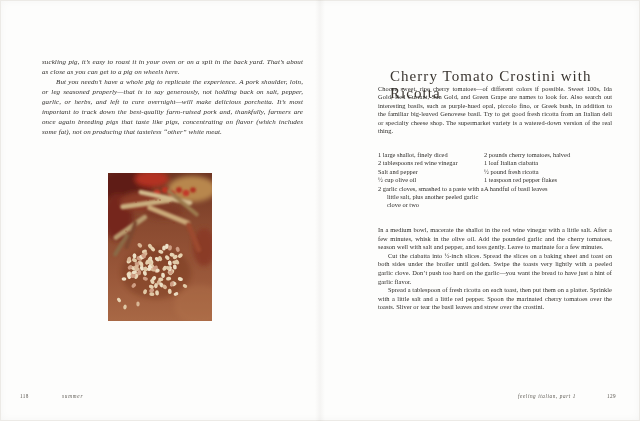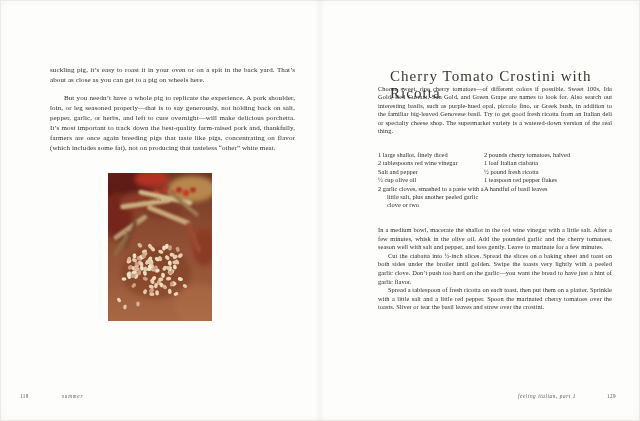--- a/index.html
+++ b/index.html
@@ -7,21 +7,21 @@
     position:relative;width:640px;height:421px;background:#fdfdfc;
     font-family:"Liberation Serif","DejaVu Serif",serif;color:#2e2c29;
     box-shadow:inset 0 0 0 1px #eceae6, inset 0 0 10px rgba(0,0,0,0.04);
     overflow:hidden;
   }
   .gutter{position:absolute;left:315px;top:0;width:10px;height:421px;
     background:linear-gradient(90deg,rgba(0,0,0,0) 0%,rgba(90,80,70,0.05) 50%,rgba(0,0,0,0) 100%);}
   
   .left-body{position:absolute;left:42px;top:57px;width:261px;
     font-size:7px;line-height:10px;text-align:justify;letter-spacing:.1px;}
-  .left-body p{margin:8px;}
+  .left-body p{margin:0;font-style:italic;}
   .left-body p.indented{text-indent:14px;}
   .photo{position:absolute;left:108px;top:173px;width:104px;height:148px;}
   .photo svg{display:block;width:104px;height:148px;}
   
   .recipe-title{position:absolute;left:380px;top:58px;width:232px;
     font-size:15px;letter-spacing:1.05px;color:#3a3530;font-weight:400;margin:10px;}
   .intro{position:absolute;left:378px;top:85px;width:234px;
     font-size:6.4px;line-height:8.4px;text-align:justify;letter-spacing:.05px;margin:0;}
   .ingredients{position:absolute;left:378px;top:151px;width:234px;display:flex;
     font-size:6.4px;line-height:8.4px;}

